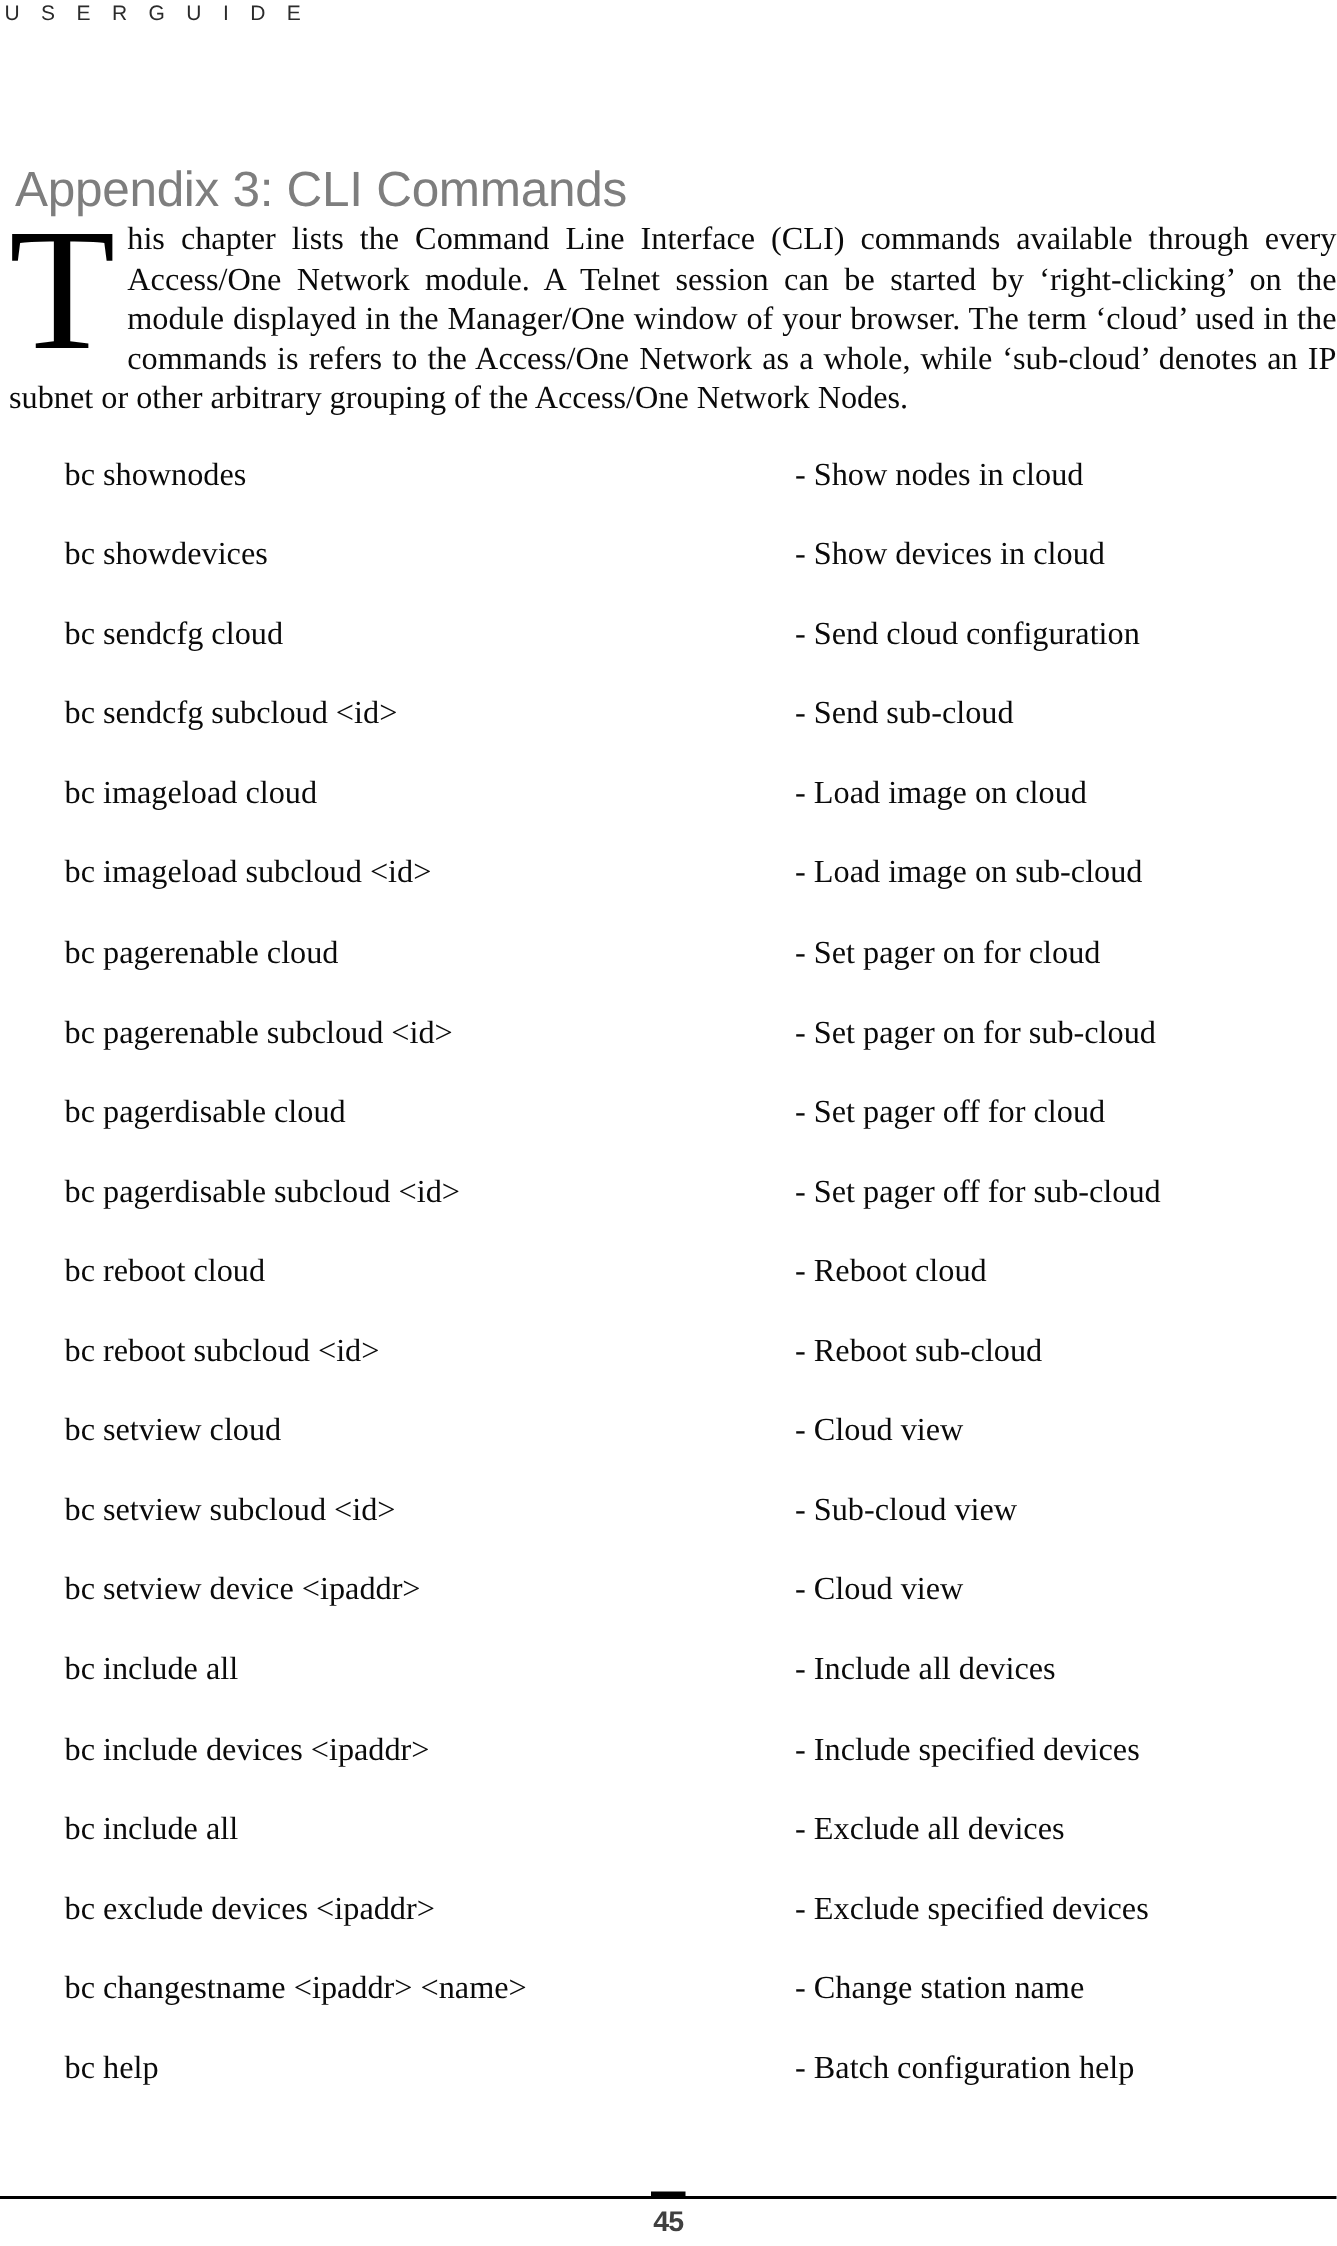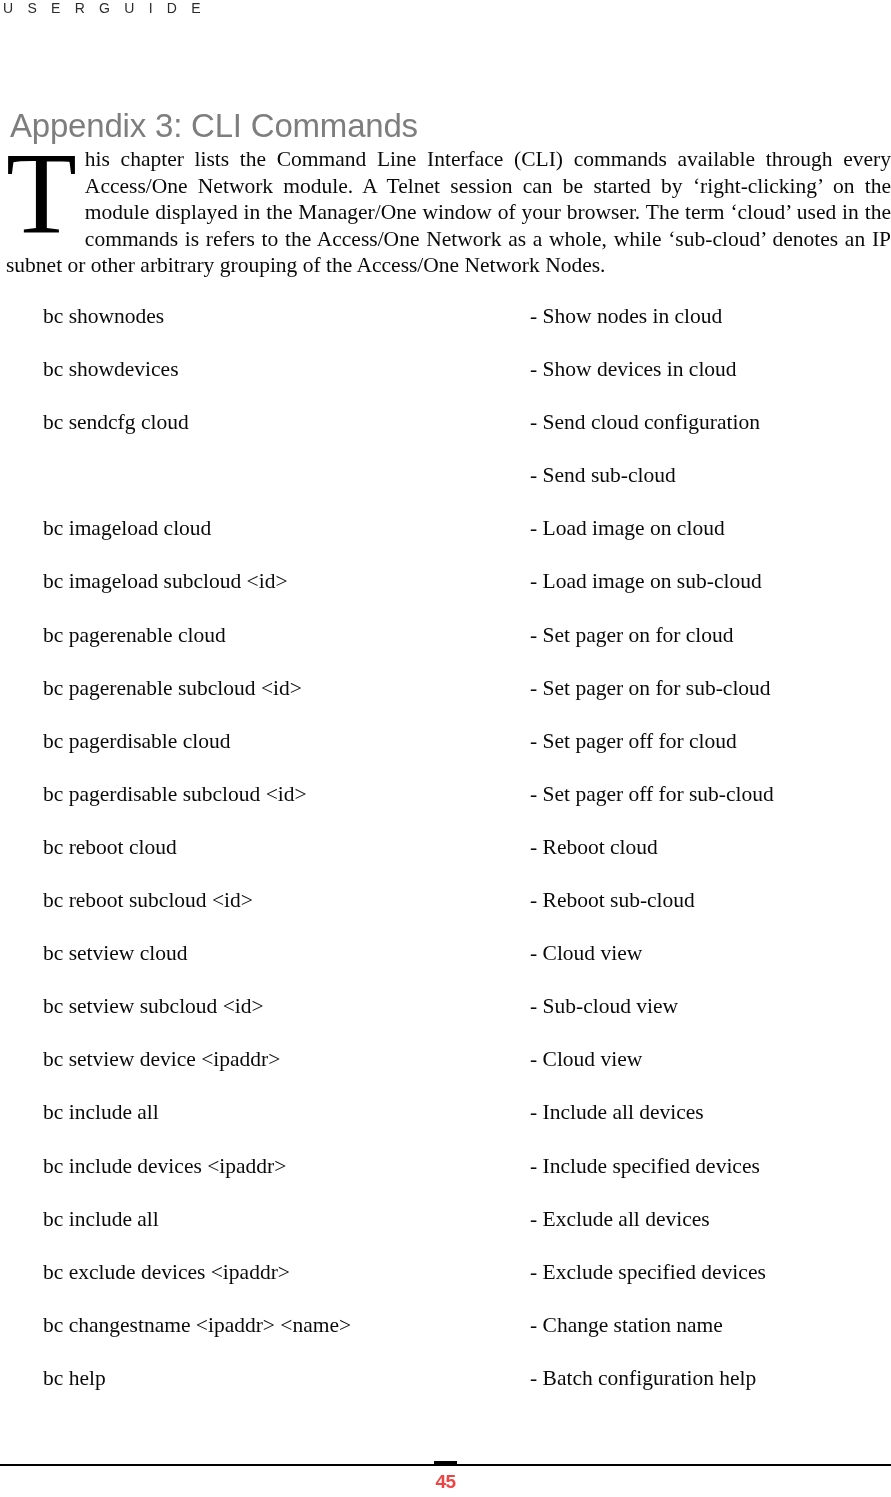--- a/index.html
+++ b/index.html
@@ -138,21 +138,21 @@
   }
   .page-number {
     position: absolute;
     left: 0;
     top: 20px;
     width: 891px;
     text-align: center;
     font-family: "Liberation Sans", "DejaVu Sans", sans-serif;
     font-size: 19px;
     font-weight: 700;
-    color: #ef4444;
+    color: #404040;
     letter-spacing: -0.5px;
     line-height: 22px;
   }
 </style>
 </head>
 <body>
 
 <div class="page">
 
   <div class="running-header">U S E R   G U I D E</div>
@@ -171,20 +171,21 @@
       </div>
       <div class="command-row">
         <span class="cmd-name">bc showdevices</span>
         <span class="cmd-desc">- Show devices in cloud</span>
       </div>
       <div class="command-row">
         <span class="cmd-name">bc sendcfg cloud</span>
         <span class="cmd-desc">- Send cloud configuration</span>
       </div>
       <div class="command-row">
+        <span class="cmd-name">bc sendcfg subcloud &lt;id&gt;</span>
         <span class="cmd-desc">- Send sub-cloud</span>
       </div>
       <div class="command-row">
         <span class="cmd-name">bc imageload cloud</span>
         <span class="cmd-desc">- Load image on cloud</span>
       </div>
       <div class="command-row">
         <span class="cmd-name">bc imageload subcloud &lt;id&gt;</span>
         <span class="cmd-desc">- Load image on sub-cloud</span>
       </div>

